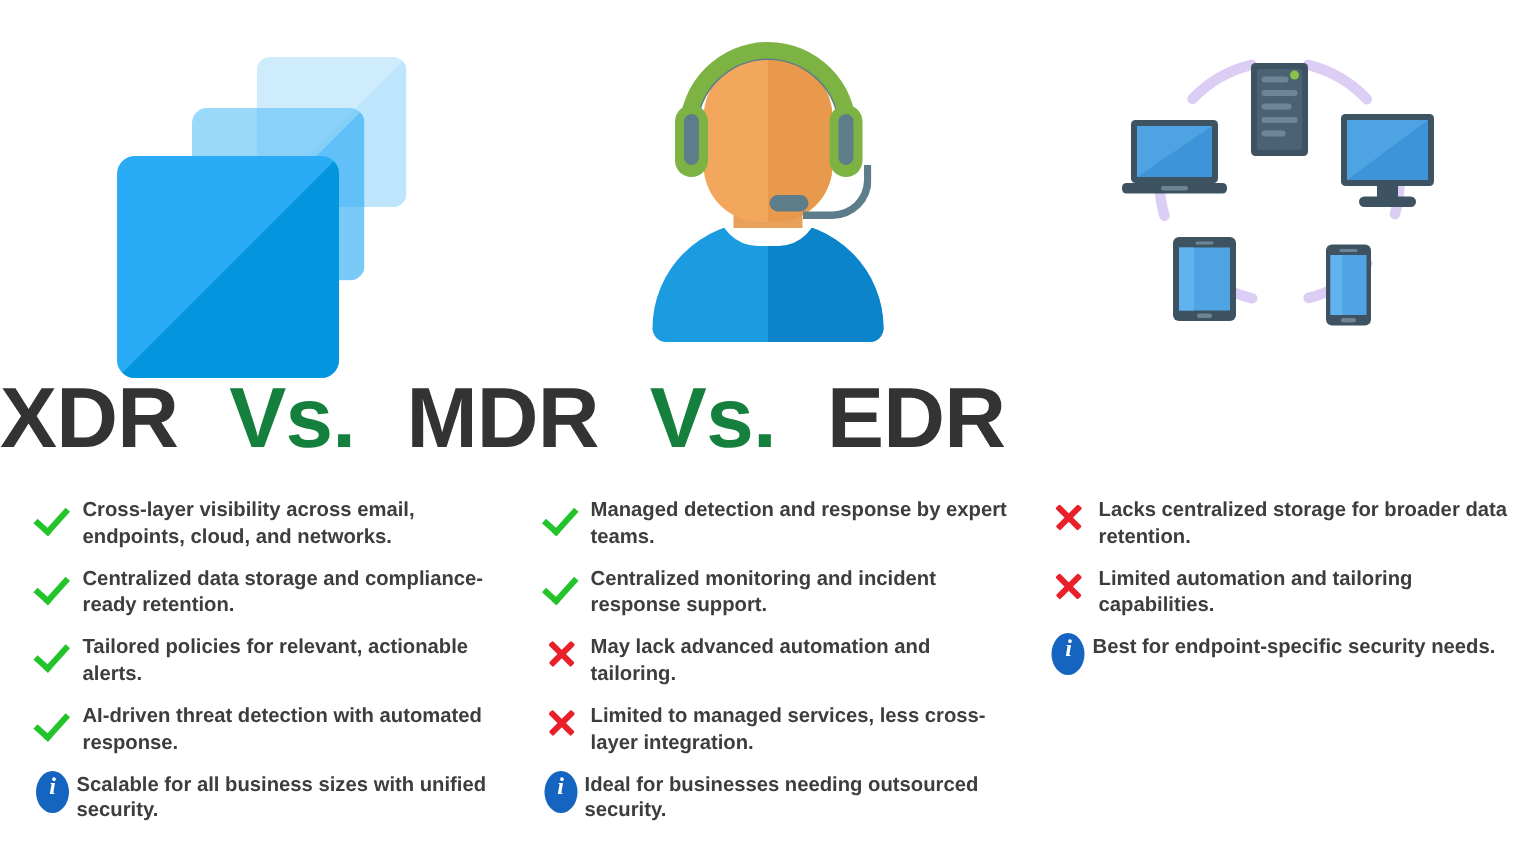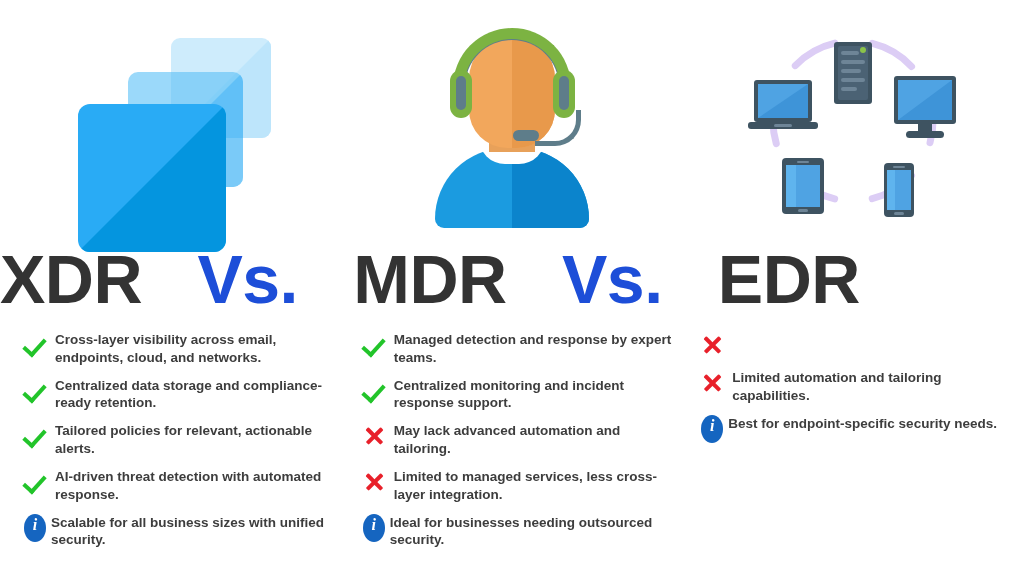--- a/index.html
+++ b/index.html
@@ -105,32 +105,32 @@
   }
 
   
   .devices { position: relative; width: 215px; height: 205px; }
   .devices svg { position: absolute; left: 0; top: 0; }
 
   
   .title-row {
     width: 860px;
     text-align: center;
-    font-size: 68px;
+    font-size: 57px;
     font-weight: bold;
     letter-spacing: -0.5px;
     line-height: 1;
     height: 78px;
     display: flex;
     align-items: center;
-    justify-content: space-between;
+    justify-content: flex-start;
     gap: 0;
   }
   .title-main { color: #333333; }
-  .title-vs   { color: #1d4ed8; }
+  .title-vs   { color: #15803d; }
   .title-gap  { display: inline-block; width: 34px; }
 
   
   .cols {
     display: flex;
     width: 1016px;
     padding-top: 12px;
     box-sizing: border-box;
   }
   .col {
@@ -360,20 +360,21 @@
       <div class="bullet">
         <span class="ic ic-info">
           <span class="i-glyph">i</span>
         </span>
         <span class="tx">Ideal for businesses needing outsourced security.</span>
       </div>
     </div>
   <div class="col">
       <div class="bullet">
         <span class="ic ic-x"></span>
+        <span class="tx">Lacks centralized storage for broader data retention.</span>
       </div>
       <div class="bullet">
         <span class="ic ic-x"></span>
         <span class="tx">Limited automation and tailoring capabilities.</span>
       </div>
       <div class="bullet">
         <span class="ic ic-info">
           <span class="i-glyph">i</span>
         </span>
         <span class="tx">Best for endpoint-specific security needs.</span>

